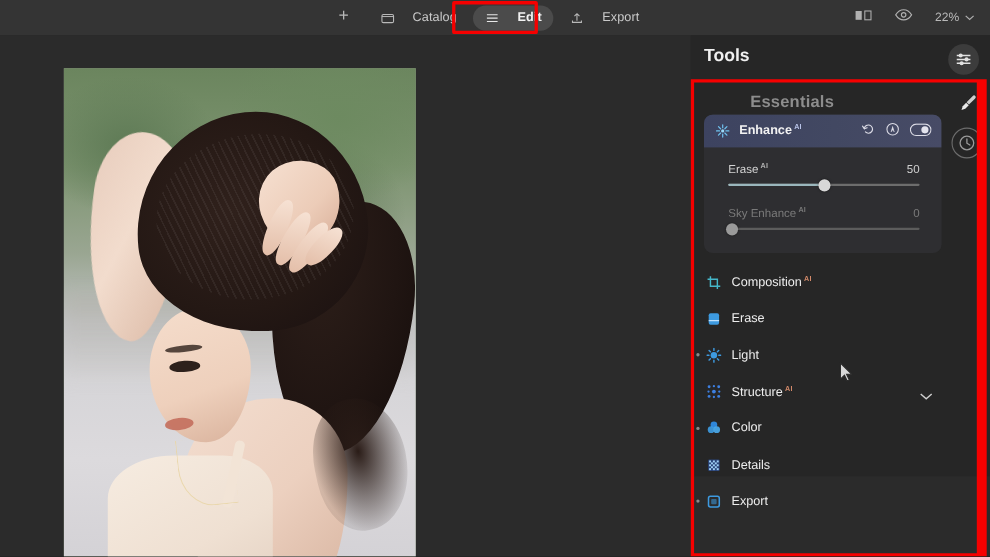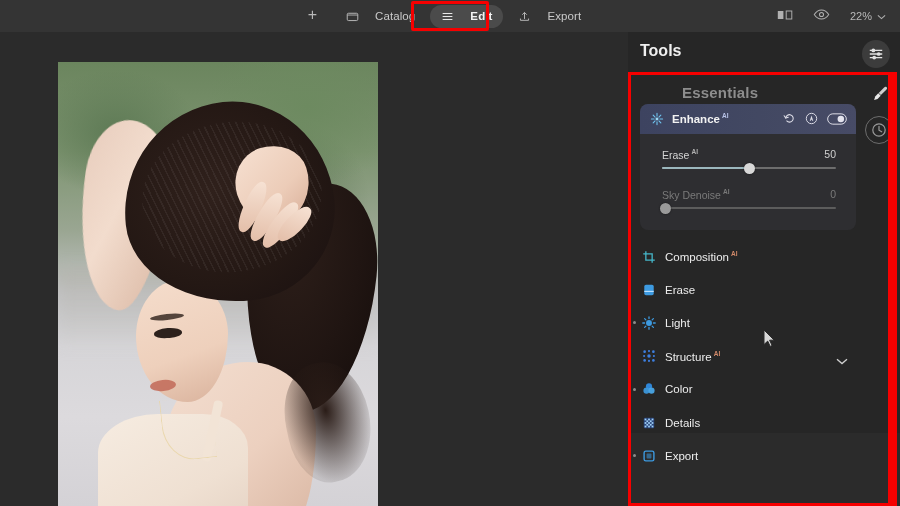--- a/index.html
+++ b/index.html
@@ -399,21 +399,21 @@
           </span>
           <span class="sl-val">50</span>
           <span class="sl-track">
             <span class="sl-fill" style="width:50%"></span>
             <span class="sl-knob" style="left:calc(50% - 5.5px)"></span>
           </span>
         </div>
 
         <div class="slider-row dim" style="top:84px">
           <span class="sl-name">
-            <span>Sky Denoise</span><span class="sup-ai" style="color:#7a7a7a">AI</span>
+            <span>Sky Enhance</span><span class="sup-ai" style="color:#7a7a7a">AI</span>
           </span>
           <span class="sl-val">0</span>
           <span class="sl-track">
             <span class="sl-knob" style="left:-2px"></span>
           </span>
         </div>
       </div>
 
       <div class="tool-list">
 

